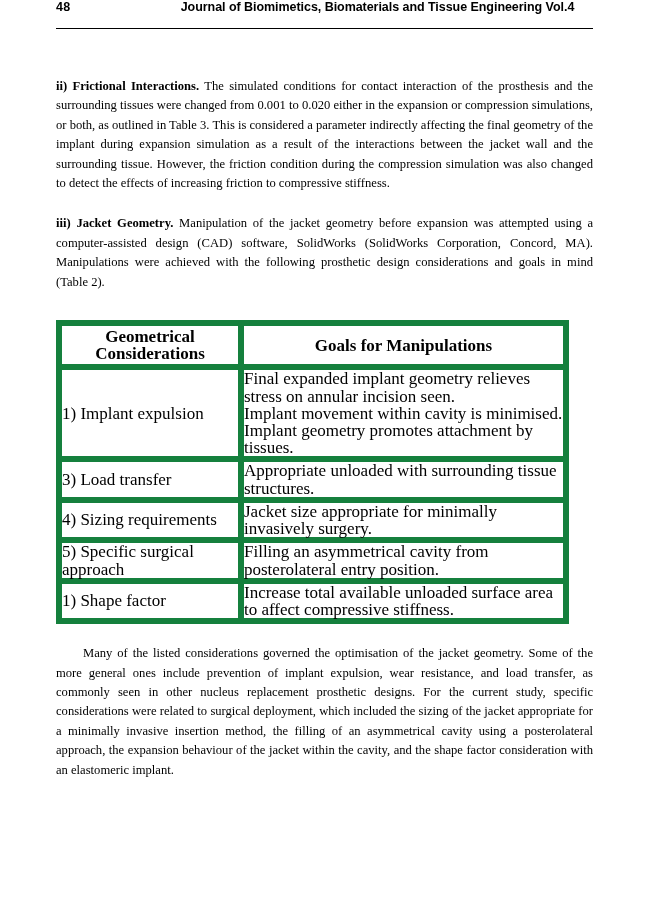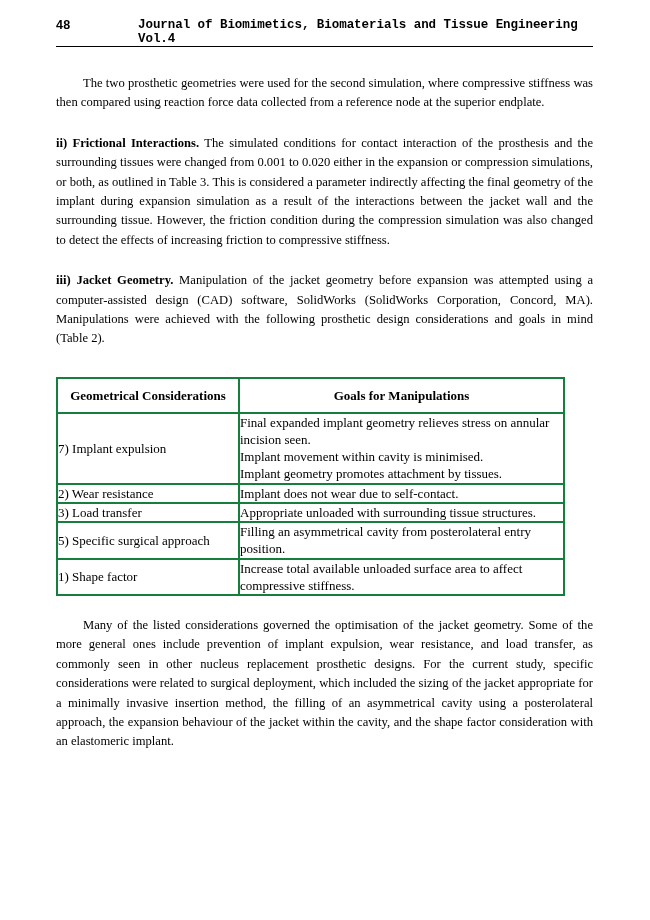--- a/index.html
+++ b/index.html
@@ -21,38 +21,37 @@
     left: 56px;
     top: 0;
     width: 537px;
     height: 920px;
   }
 
   
   .runhead {
     position: relative;
     height: 34px;
-    margin-top: 18px;
     font-family: "Liberation Sans", "DejaVu Sans", sans-serif;
     font-weight: bold;
     font-size: 12.5px;
   }
   .runhead-pageno {
     position: absolute;
     left: 0;
     top: 0;
     letter-spacing: 0.2px;
   }
   .runhead-title {
     position: absolute;
-    left: 82px;
+    left: 94px;
     top: 0;
     width: 455px;
+    text-align: center;
     letter-spacing: -0.05px;
-    font-family: Liberation Mono, monospace;
   }
   .runhead-rule {
     position: absolute;
     left: 0;
     top: 28px;
     width: 537px;
     border-top: 1.6px solid #000;
   }
 
   
@@ -83,22 +82,22 @@
   }
   .table-caption .cap-label { font-weight: bold; }
 
   table.t2 {
     border-collapse: collapse;
     width: 507px;
     margin: 0;
     table-layout: fixed;
   }
   table.t2 td, table.t2 th {
-    border: 2px solid #15803d;
-    font-size: 13px;
+    border: 6px solid #15803d;
+    font-size: 17px;
     line-height: 17.2px;
     padding: 0;
   }
   table.t2 th {
     font-weight: bold;
     text-align: center;
     height: 29px;
     vertical-align: middle;
     padding: 2px 6px;
   }
@@ -121,21 +120,20 @@
 <div class="page">
 
   <div class="runhead">
     <div class="runhead-pageno">48</div>
     <div class="runhead-title">Journal of Biomimetics, Biomaterials and Tissue Engineering Vol.4</div>
     <div class="runhead-rule"></div>
   </div>
 
   <div class="gap-large"></div>
 
-  <p class="para first-indent">The two prosthetic geometries were used for the second simulation, where compressive stiffness was then compared using reaction force data collected from a reference node at the superior endplate.</p>
 
   <div class="gap-med"></div>
 
   <p class="para"><span class="runin">ii) Frictional Interactions.</span><span> The simulated conditions for contact interaction of the prosthesis and the surrounding tissues were changed from 0.001 to 0.020 either in the expansion or compression simulations, or both, as outlined in Table 3.  This is considered a parameter indirectly affecting the final geometry of the implant during expansion simulation as a result of the interactions between the jacket wall and the surrounding tissue.  However, the friction condition during the compression simulation was also changed to detect the effects of increasing friction to compressive stiffness.</span></p>
 
   <div class="gap-med"></div>
 
   <p class="para"><span class="runin">iii) Jacket Geometry.</span><span> Manipulation of the jacket geometry before expansion was attempted using a computer-assisted design (CAD) software, SolidWorks (SolidWorks Corporation, Concord, MA). Manipulations were achieved with the following prosthetic design considerations and goals in mind (Table 2).</span></p>
 
   <div style="height:28px"></div>
@@ -148,37 +146,37 @@
           <col class="c2">
         </colgroup>
       <thead>
         <tr>
           <th>Geometrical Considerations</th>
           <th>Goals for Manipulations</th>
         </tr>
       </thead>
       <tbody>
         <tr>
-          <td class="col-left">7) Implant expulsion</td>
+          <td class="col-left">1) Implant expulsion</td>
           <td class="col-right">
             <span class="line">Final expanded implant geometry relieves stress on annular incision seen.</span>
             <span class="line">Implant movement within cavity is minimised.</span>
             <span class="line">Implant geometry promotes attachment by tissues.</span>
           </td>
         </tr>
         <tr>
-          <td class="col-left">2) Wear resistance</td>
+          <td class="col-left">3) Load transfer</td>
           <td class="col-right">
-            <span class="line">Implant does not wear due to self-contact.</span>
+            <span class="line">Appropriate unloaded with surrounding tissue structures.</span>
           </td>
         </tr>
         <tr>
-          <td class="col-left">3) Load transfer</td>
+          <td class="col-left">4) Sizing requirements</td>
           <td class="col-right">
-            <span class="line">Appropriate unloaded with surrounding tissue structures.</span>
+            <span class="line">Jacket size appropriate for minimally invasively surgery.</span>
           </td>
         </tr>
         <tr>
           <td class="col-left">5) Specific surgical approach</td>
           <td class="col-right">
             <span class="line">Filling an asymmetrical cavity from posterolateral entry position.</span>
           </td>
         </tr>
         <tr>
           <td class="col-left">1) Shape factor</td>

